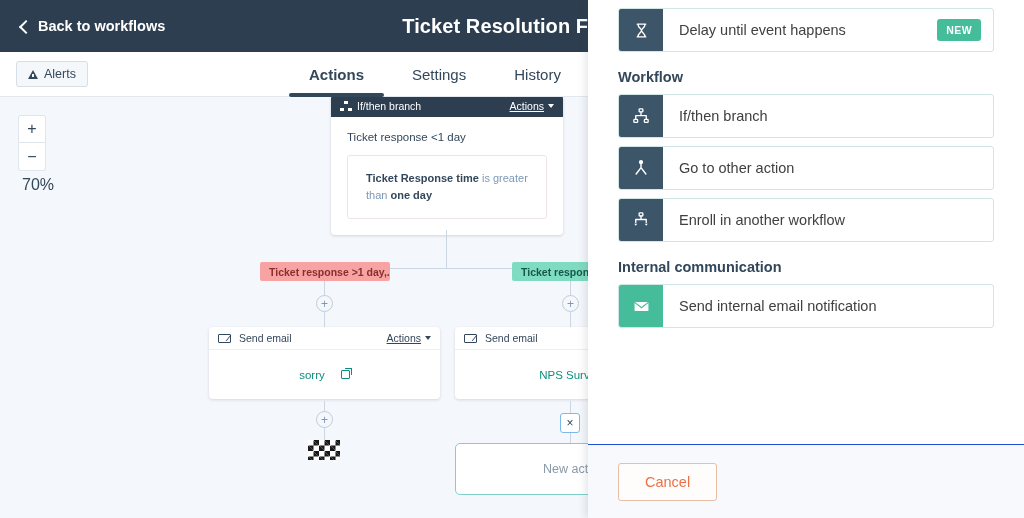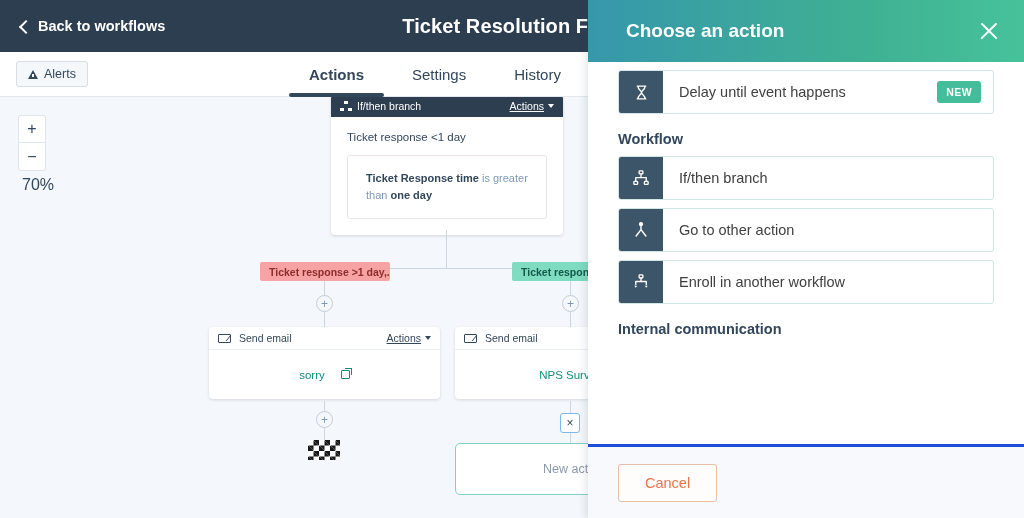--- a/index.html
+++ b/index.html
@@ -209,21 +209,21 @@
     flex: 1 1 auto; display: flex; align-items: center; padding: 0 16px;
     font-size: 14.5px; color: #404040;
   }
   .badge-new {
     align-self: center; margin-right: 12px; background: #45bd9a; color: #fff;
     font-size: 10.5px; font-weight: 700; letter-spacing: .4px;
     padding: 5px 9px; border-radius: 3px;
   }
 
   .panel-foot {
-    flex: none; height: 74px; background: #f7f9fd; border-top: 3px solid #1d4ed8;
+    flex: none; height: 74px; background: #f7f9fd; border-top: 1px solid #1d4ed8;
     display: flex; align-items: center; padding: 0 30px;
   }
   .cancel-btn {
     height: 38px; padding: 0 26px; border: 1px solid #e8bfa6; border-radius: 3px;
     background: #fffdfb; color: #e8734a; font-size: 14.5px; cursor: pointer;
     display: flex; align-items: center;
   }
 </style>
 </head>
 <body>
@@ -327,24 +327,20 @@
 
       <div class="newaction" style="left:455px; top:346px; width:231px; height:52px;">
         <span>New actio</span>
       </div>
 
     </div>
   </div>
 
   <div class="panel">
 
-    <div class="panel-head">
-      <div class="panel-title">Choose an action</div>
-      <div class="panel-close"></div>
-    </div>
 
     <div class="panel-body">
 
       <div class="action-row" style="margin-top:4px;">
         <div class="action-ico ico-dark">
           <svg width="17" height="17" viewBox="0 0 24 24" fill="none" stroke="#fff" stroke-width="1.9" stroke-linecap="round" stroke-linejoin="round">
             <path d="M6 3h12M6 21h12M7 3c0 5 5 6 5 9s-5 4-5 9M17 3c0 5-5 6-5 9s5 4 5 9"></path>
           </svg>
         </div>
         <div class="action-label">Delay until event happens</div>
@@ -382,20 +378,29 @@
             <path d="M12 6.7v4.6M5 11.3h14v4M5 11.3v4"></path>
             <path d="M5 19.5l-2-2.4h4zM19 19.5l-2-2.4h4z" fill="#fff" stroke="none"></path>
           </svg>
         </div>
         <div class="action-label">Enroll in another workflow</div>
       </div>
 
 
       <div class="group-title">Internal communication</div>
 
+      <div class="action-row">
+        <div class="action-ico ico-green">
+          <svg width="19" height="19" viewBox="0 0 24 24" fill="#fff" stroke="#45bd9a" stroke-width="1.5" stroke-linejoin="round">
+            <rect x="2.5" y="5.5" width="19" height="13" rx="1.5"></rect>
+            <path d="M3 6.5l9 7 9-7" fill="none"></path>
+          </svg>
+        </div>
+        <div class="action-label">Send internal email notification</div>
+      </div>
 
     </div>
 
     <div class="panel-foot">
       <div class="cancel-btn">Cancel</div>
     </div>
 
   </div>
 
 </div>

